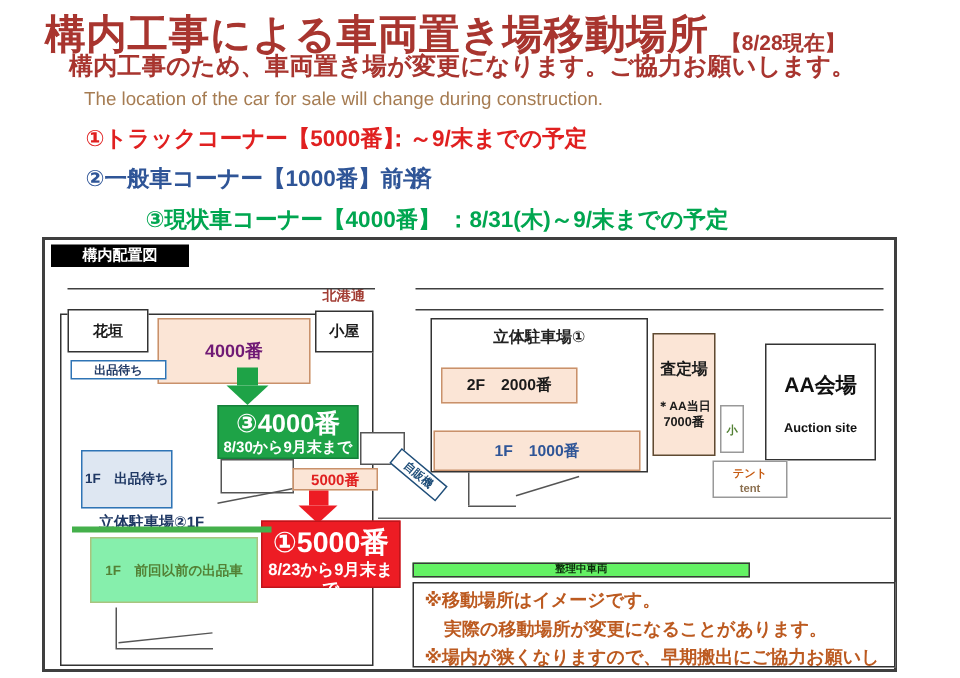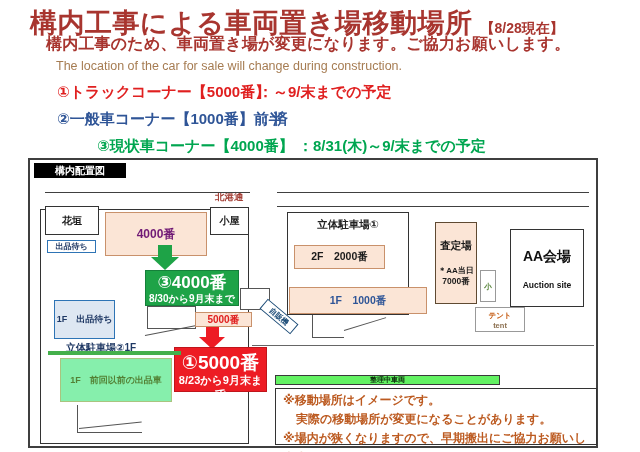--- a/index.html
+++ b/index.html
@@ -111,21 +111,21 @@
     </div>
 
     <div class="abs peach" style="left:75px; top:52px; width:102px; height:44px; font-size:12px; color:#701a75;">
       <span>4000番</span>
     </div>
 
     <div class="abs wbox" style="left:180px; top:47px; width:39px; height:28px; font-size:10px;">
       <span>小屋</span>
     </div>
 
-    <div class="abs bluebox-thin" style="left:17px; top:80px; width:49px; height:13px; font-size:8px;">
+    <div class="abs bluebox-thin" style="left:17px; top:80px; width:64px; height:13px; font-size:8px;">
       <span>出品待ち</span>
     </div>
 
     <div class="abs arrow-shaft" style="left:128px; top:85px; width:14px; height:12px; background:#1ea347;"></div>
     <div class="abs tri" style="left:121px; top:97px; border-left:14px solid transparent; border-right:14px solid transparent; border-top:13px solid #1ea347;"></div>
 
     <div class="abs green-box" style="left:115px; top:110px; width:94px; height:36px;">
       <div class="big">③4000番</div>
       <div class="small">8/30から9月末まで</div>
     </div>
@@ -154,21 +154,21 @@
     <div class="abs" style="left:18px; top:191px; width:133px; height:4px; background:#44b04b;"></div>
 
     <div class="abs lightgreen-box" style="left:30px; top:198px; width:112px; height:44px; font-size:9px;">
       <span>1F　前回以前の出品車</span>
     </div>
 
     <div class="abs thinline" style="left:47px; top:245px; width:1px; height:27px;"></div>
     <div class="abs thinline" style="left:47px; top:272px; width:65px; height:1px;"></div>
     <div class="diag" style="left:49px; top:268px; width:63px; transform:rotate(-6deg);"></div>
 
-    <div class="abs lot" style="left:257px; top:52px; width:122px; height:103px; text-align:center;">
+    <div class="abs lot" style="left:257px; top:52px; width:145px; height:103px; text-align:center;">
       <div style="margin-top:5px; font-size:10.5px; font-weight:bold; color:#222;">立体駐車場①</div>
     </div>
 
     <div class="abs peach" style="left:264px; top:85px; width:91px; height:24px; font-size:10.5px; color:#1a1a1a;">
       <span>2F　2000番</span>
     </div>
 
     <div class="abs peach" style="left:259px; top:127px; width:138px; height:27px; font-size:10.5px; color:#2f5597;">
       <span>1F　1000番</span>
     </div>

